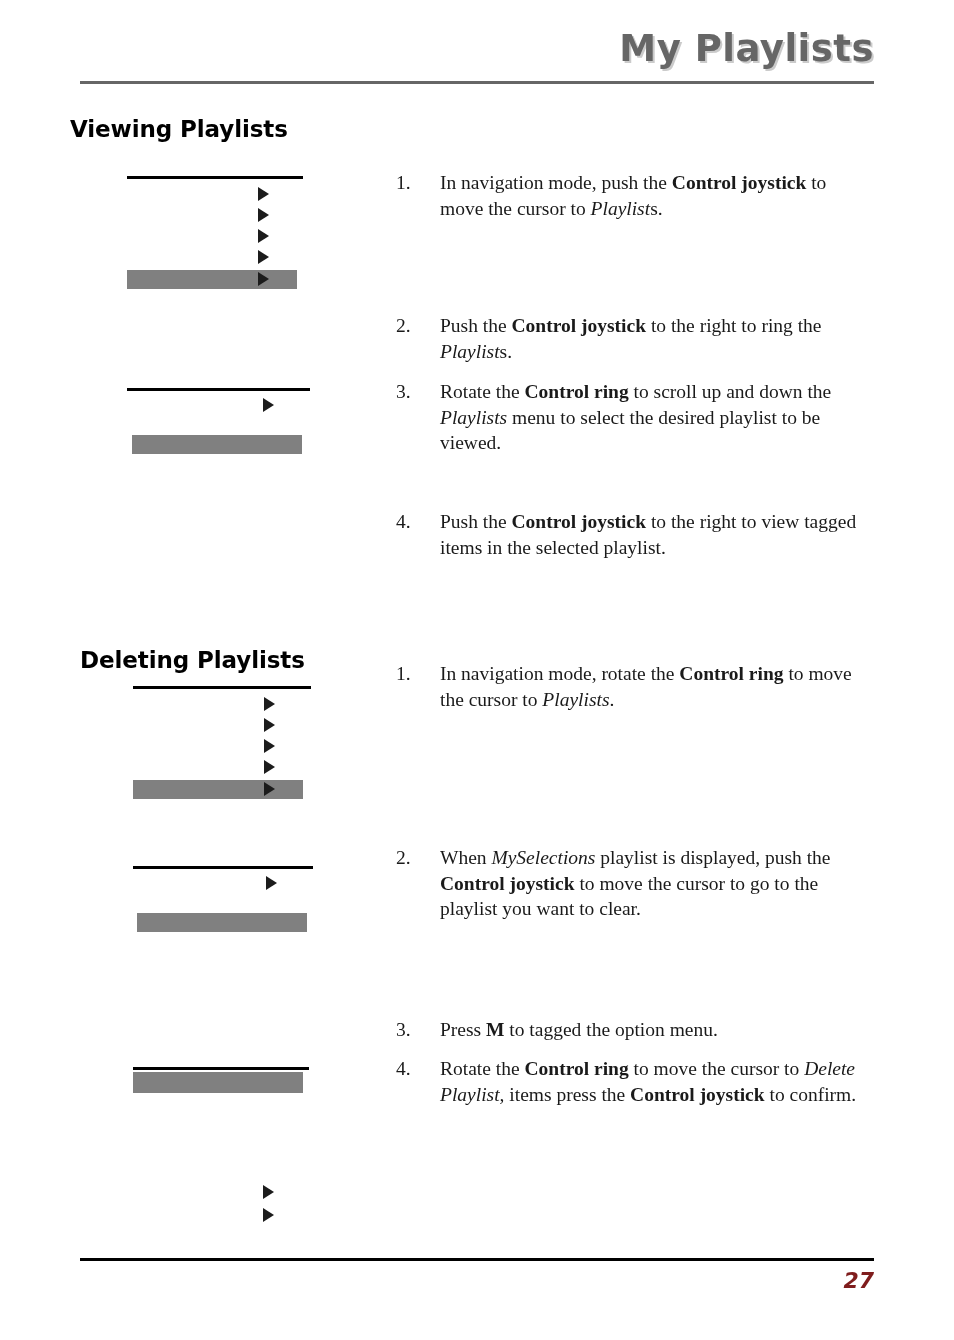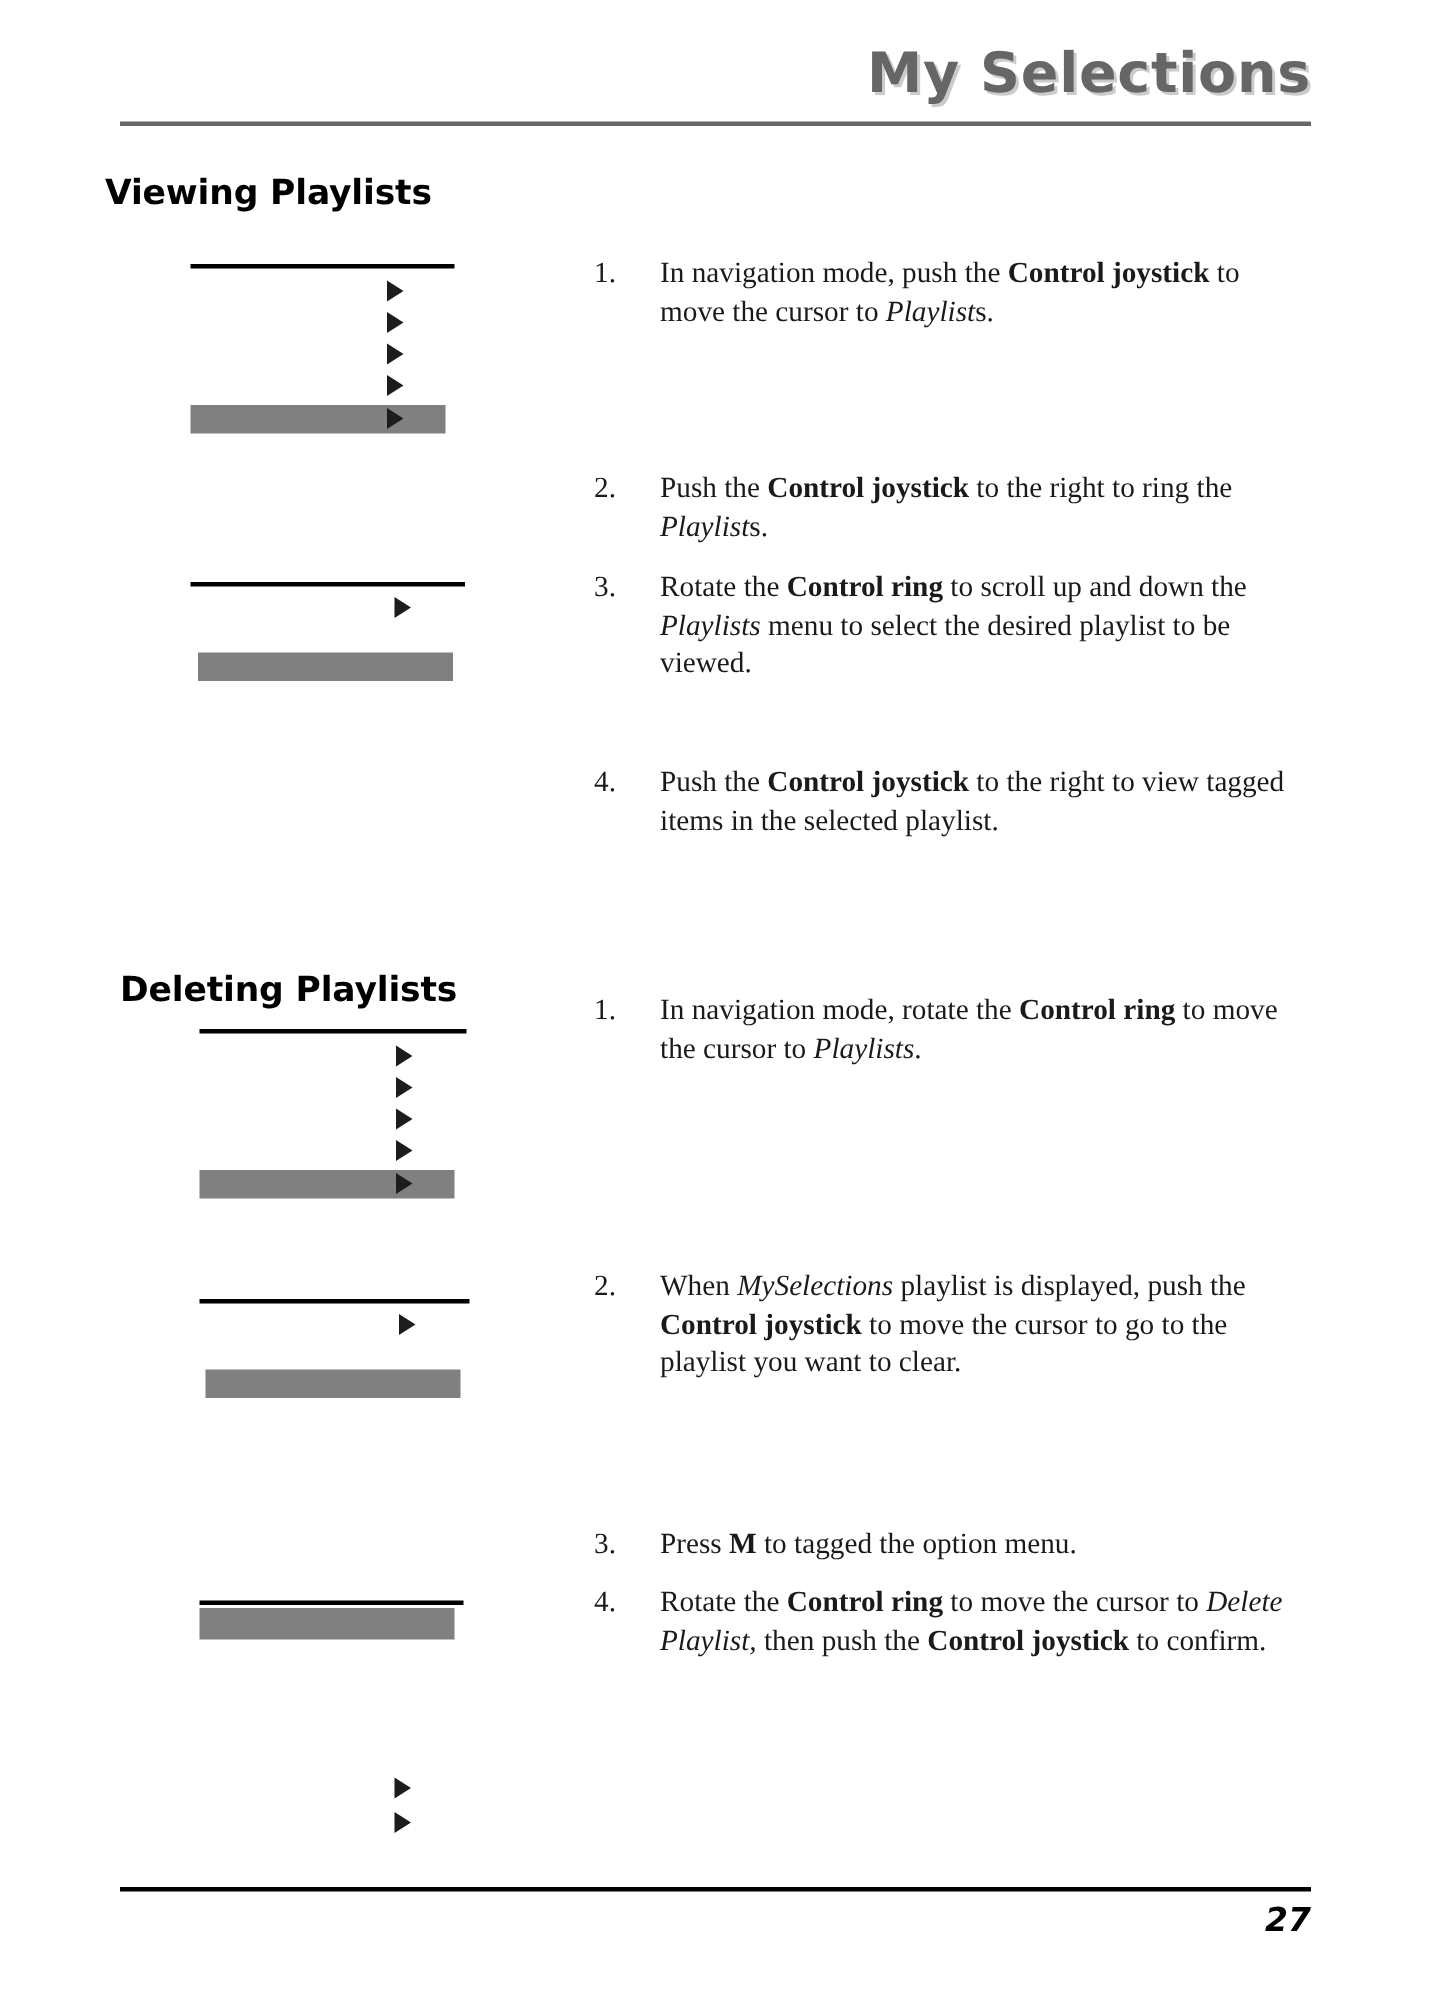--- a/index.html
+++ b/index.html
@@ -124,31 +124,31 @@
     background: #000000;
   }
   .page-number {
     position: absolute;
     right: 80px;
     top: 1270px;
     font-family: "DejaVu Sans", "Liberation Sans", sans-serif;
     font-weight: bold;
     font-style: italic;
     font-size: 22px;
-    color: #000000;
+    color: #7f1d1d;
     line-height: 1;
   }
 </style>
 </head>
 <body>
 
 <div class="page">
 
   <div class="page-header">
-    <div class="header-title">My Selections</div>
+    <div class="header-title">My Playlists</div>
     <div class="header-rule"></div>
   </div>
 
   <div class="section-heading" id="heading-viewing">Viewing Playlists</div>
 
   <div class="mockup" style="left:127px; top:176px; width:176px; height:115px;">
     <div class="mock-rule" style="left:0; top:0; width:176px;"></div>
     <div class="mock-bar" style="left:0; top:94px; width:170px; height:19px;"></div>
     <div class="tri" style="left:131px; top:11px;"></div>
     <div class="tri" style="left:131px; top:32px;"></div>
@@ -218,20 +218,20 @@
     <div class="step" style="top:845px;">
       <span class="num">2.</span>
       <span class="body"><span>When </span><i>MySelections</i><span> playlist is displayed, push the </span><b>Control joystick</b><span> to move the cursor to go to the playlist you want to clear.</span></span>
     </div>
     <div class="step" style="top:1017px;">
       <span class="num">3.</span>
       <span class="body"><span>Press </span><b>M</b><span> to tagged the option menu.</span></span>
     </div>
     <div class="step" style="top:1056px;">
       <span class="num">4.</span>
-      <span class="body"><span>Rotate the </span><b>Control ring</b><span> to move the cursor to </span><i>Delete Playlist,</i><span> then push the </span><b>Control joystick</b><span> to confirm.</span></span>
+      <span class="body"><span>Rotate the </span><b>Control ring</b><span> to move the cursor to </span><i>Delete Playlist,</i><span> items press the </span><b>Control joystick</b><span> to confirm.</span></span>
     </div>
   </div>
 
   <div class="footer-rule"></div>
   <div class="page-number">27</div>
 
 </div>
 
 </body></html>

